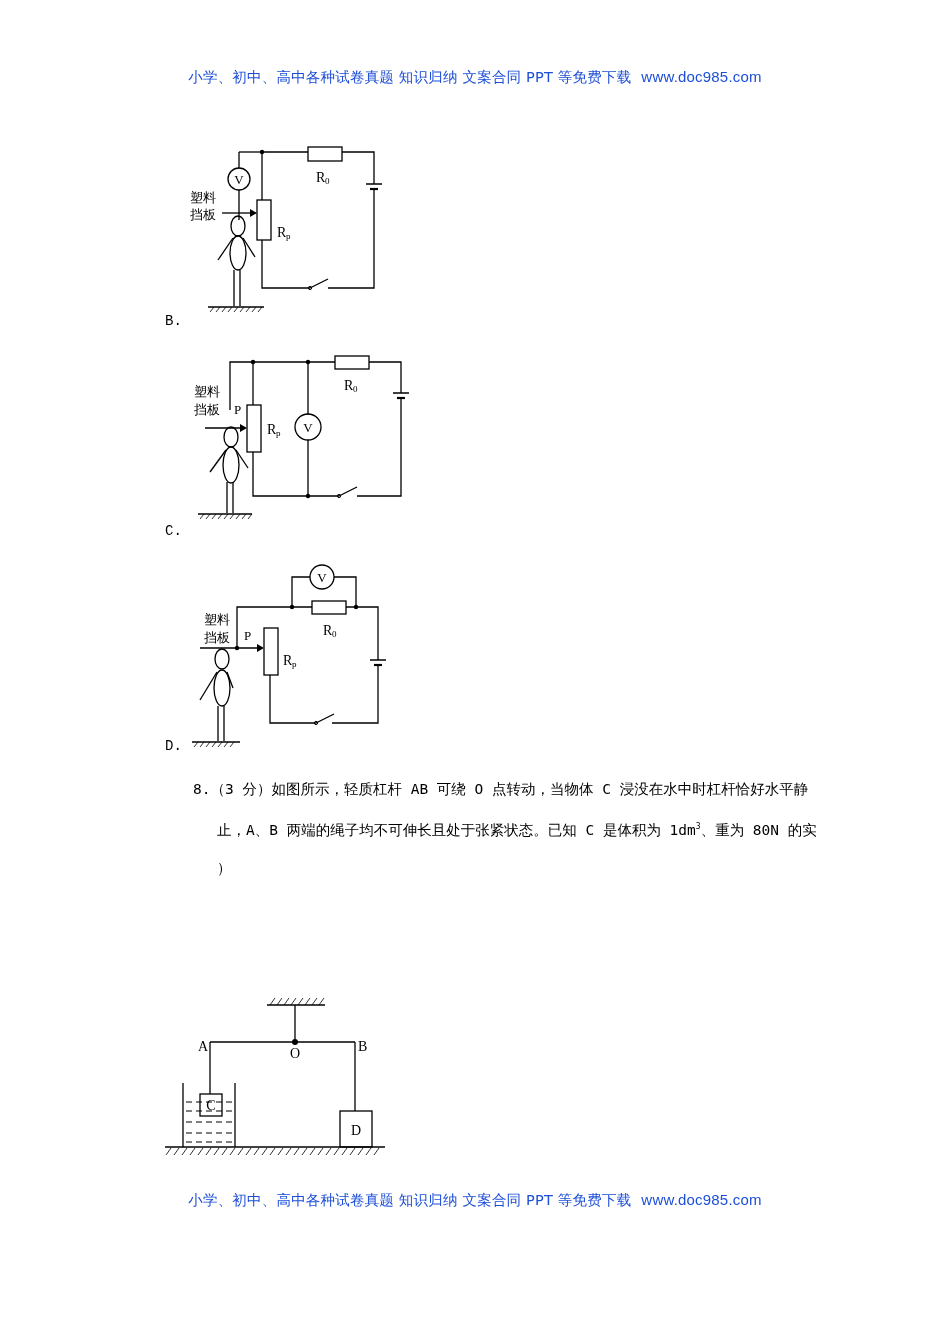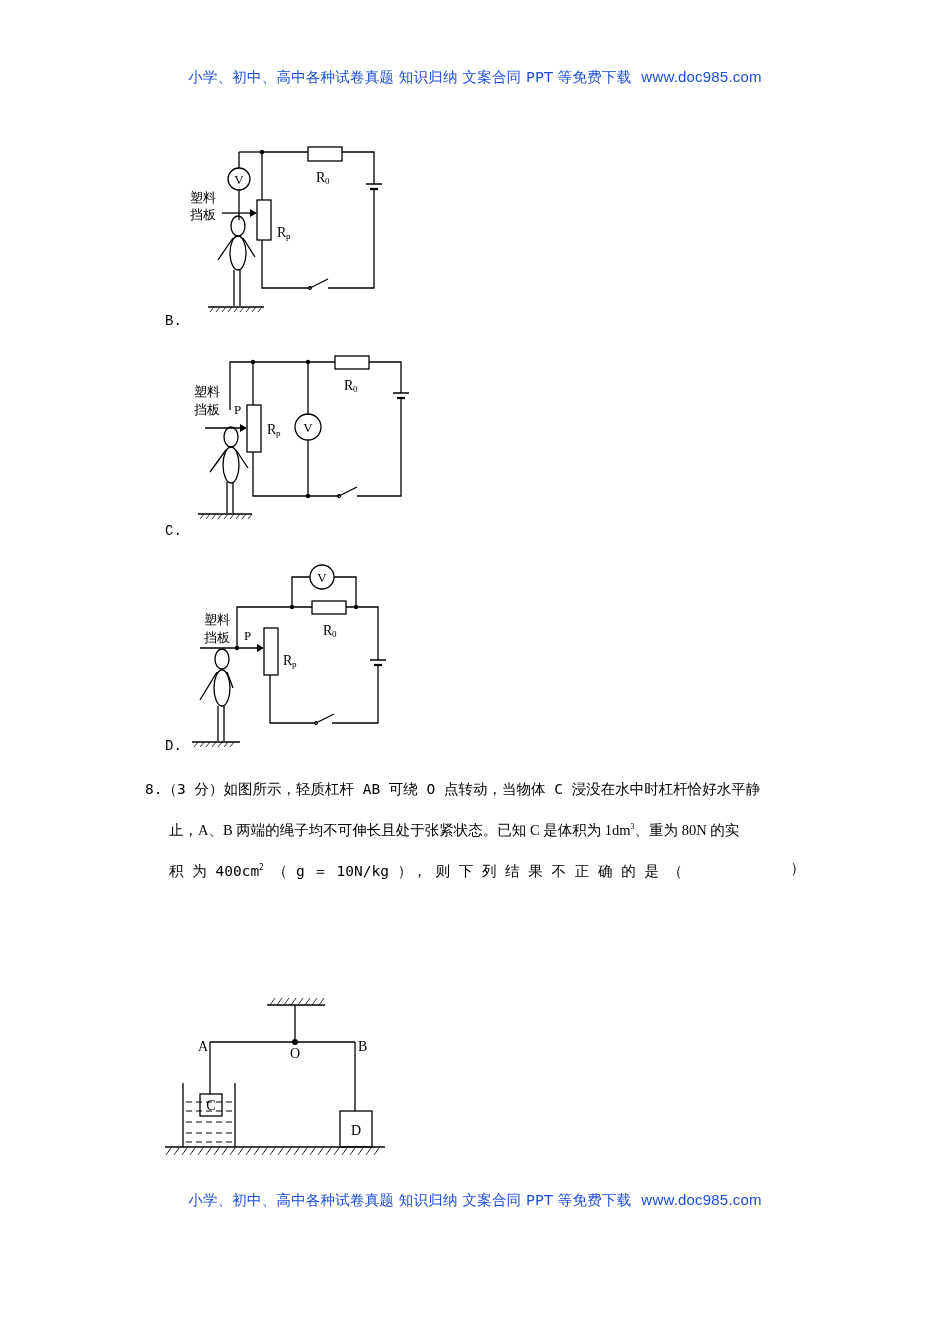--- a/index.html
+++ b/index.html
@@ -9,22 +9,22 @@
          font-family: "DejaVu Sans", "Liberation Sans", sans-serif; font-size: 14.5px; color: #1d4ed8; letter-spacing: 0.2px; }
   .header { top: 68px; }
   .footer { top: 1191px; }
   .header .url, .footer .url { margin-left: 10px; font-family: "Liberation Sans", sans-serif; font-size: 15px; }
   .fig { position: absolute; }
   .opt-label { position: absolute; font-family: "Liberation Mono", "DejaVu Sans Mono", monospace; font-size: 14px; }
   svg text { font-family: "Liberation Serif", "DejaVu Serif", serif; }
   .cn { font-family: "DejaVu Sans", sans-serif; }
   .question { position: absolute; left: 145px; top: 770px; width: 660px;
               font-family: "DejaVu Sans Mono", "Liberation Mono", monospace; font-size: 14.5px; line-height: 38px; }
-  .q-line { white-space: nowrap; }
-  .q-line.indent { padding-left: 24px; font-family: Liberation Serif, serif; }
+  .q-line { white-space: nowrap; margin-left: 48px; }
+  .q-line.indent { padding-left: 24px; }
   .q-line.last { display: flex; justify-content: space-between; padding-left: 24px; }
   sup { font-size: 8px; vertical-align: 6px; }
 </style>
 </head>
 <body>
 
 <div class="header">
   <span>小学、初中、高中各种试卷真题 知识归纳 文案合同 PPT 等免费下载</span><span class="url">www.doc985.com</span>
 </div>
 
@@ -183,21 +183,20 @@
 <div class="opt-label" style="left:165px;top:738px;">D.</div>
 
 <div class="question">
   <div class="q-line">
     <span>8.</span><span>（3 分）</span><span>如图所示，轻质杠杆 AB 可绕 O 点转动，当物体 C 浸没在水中时杠杆恰好水平静</span>
   </div>
   <div class="q-line indent">
     <span>止，A、B 两端的绳子均不可伸长且处于张紧状态。已知 C 是体积为 1dm</span><sup>3</sup><span>、重为 80N 的实</span>
   </div>
   <div class="q-line last">
-    <span><span>积 为 400cm</span><sup>2</sup> <span>（ g ＝ 10N/kg ）， 则 下 列 结 果 不 正 确 的 是 （</span></span>
     <span>）</span>
   </div>
 </div>
 
 <div class="fig" style="left:160px;top:990px;width:240px;height:170px;">
   <svg width="240" height="170" viewBox="0 0 240 170">
     <g stroke="#000" stroke-width="1.3" fill="none">
       <line x1="107" y1="15" x2="165" y2="15"></line>
       <line x1="135" y1="15" x2="135" y2="52"></line>
       <line x1="50" y1="52" x2="195" y2="52"></line>

